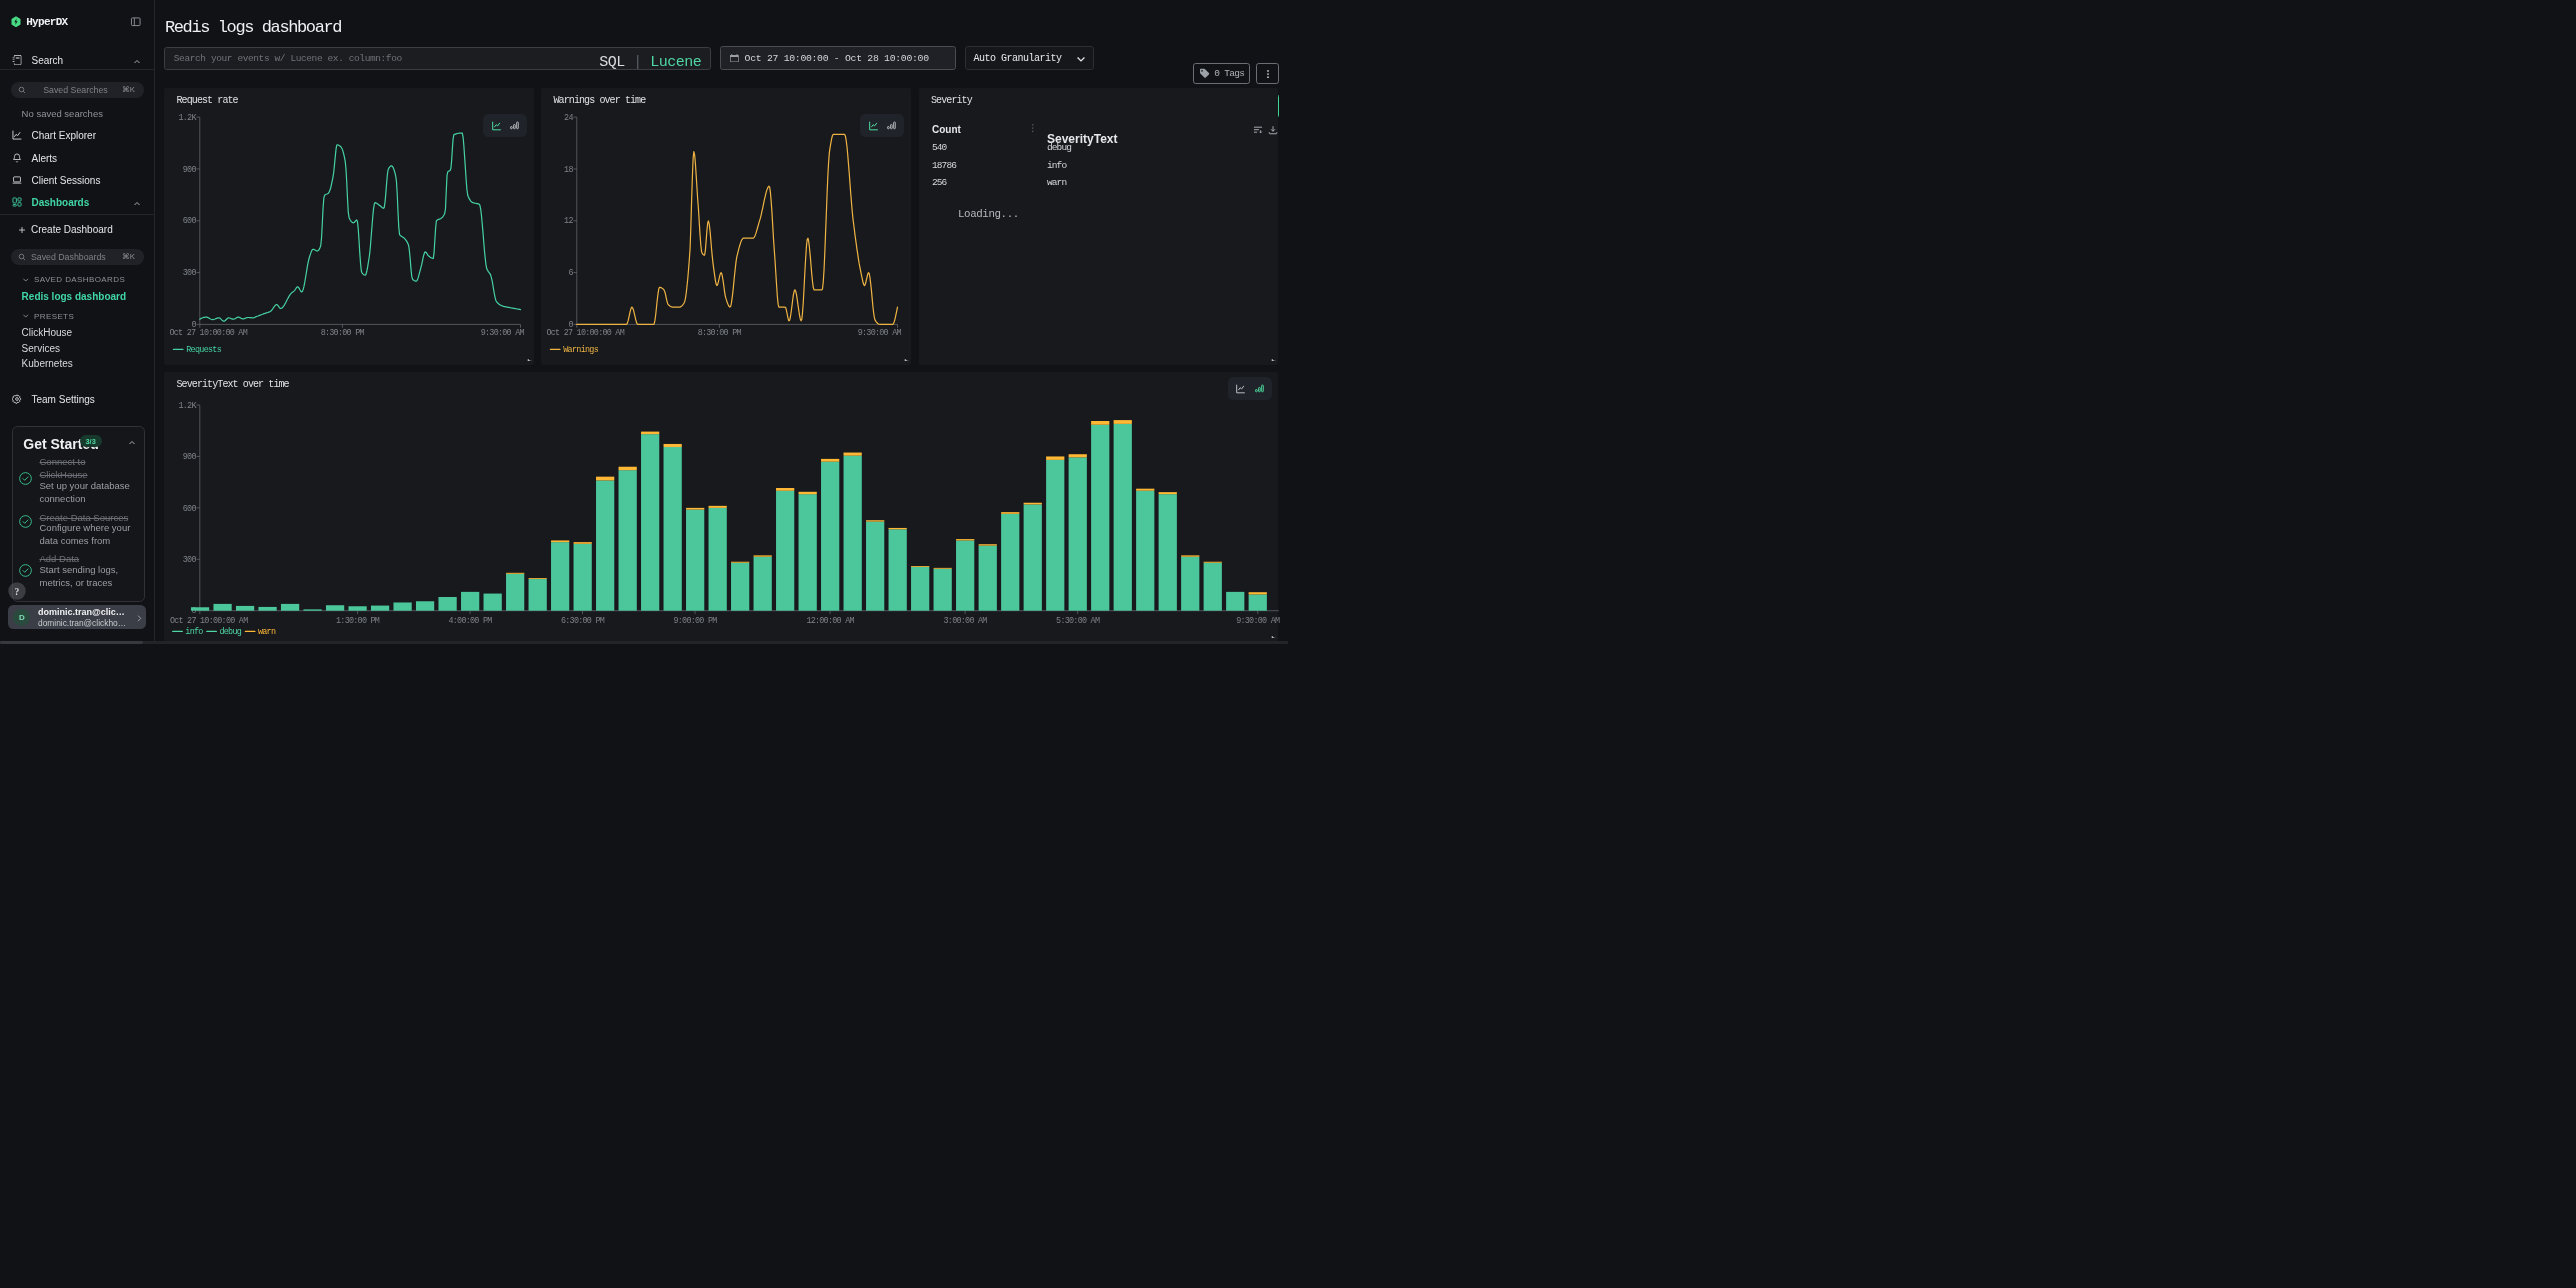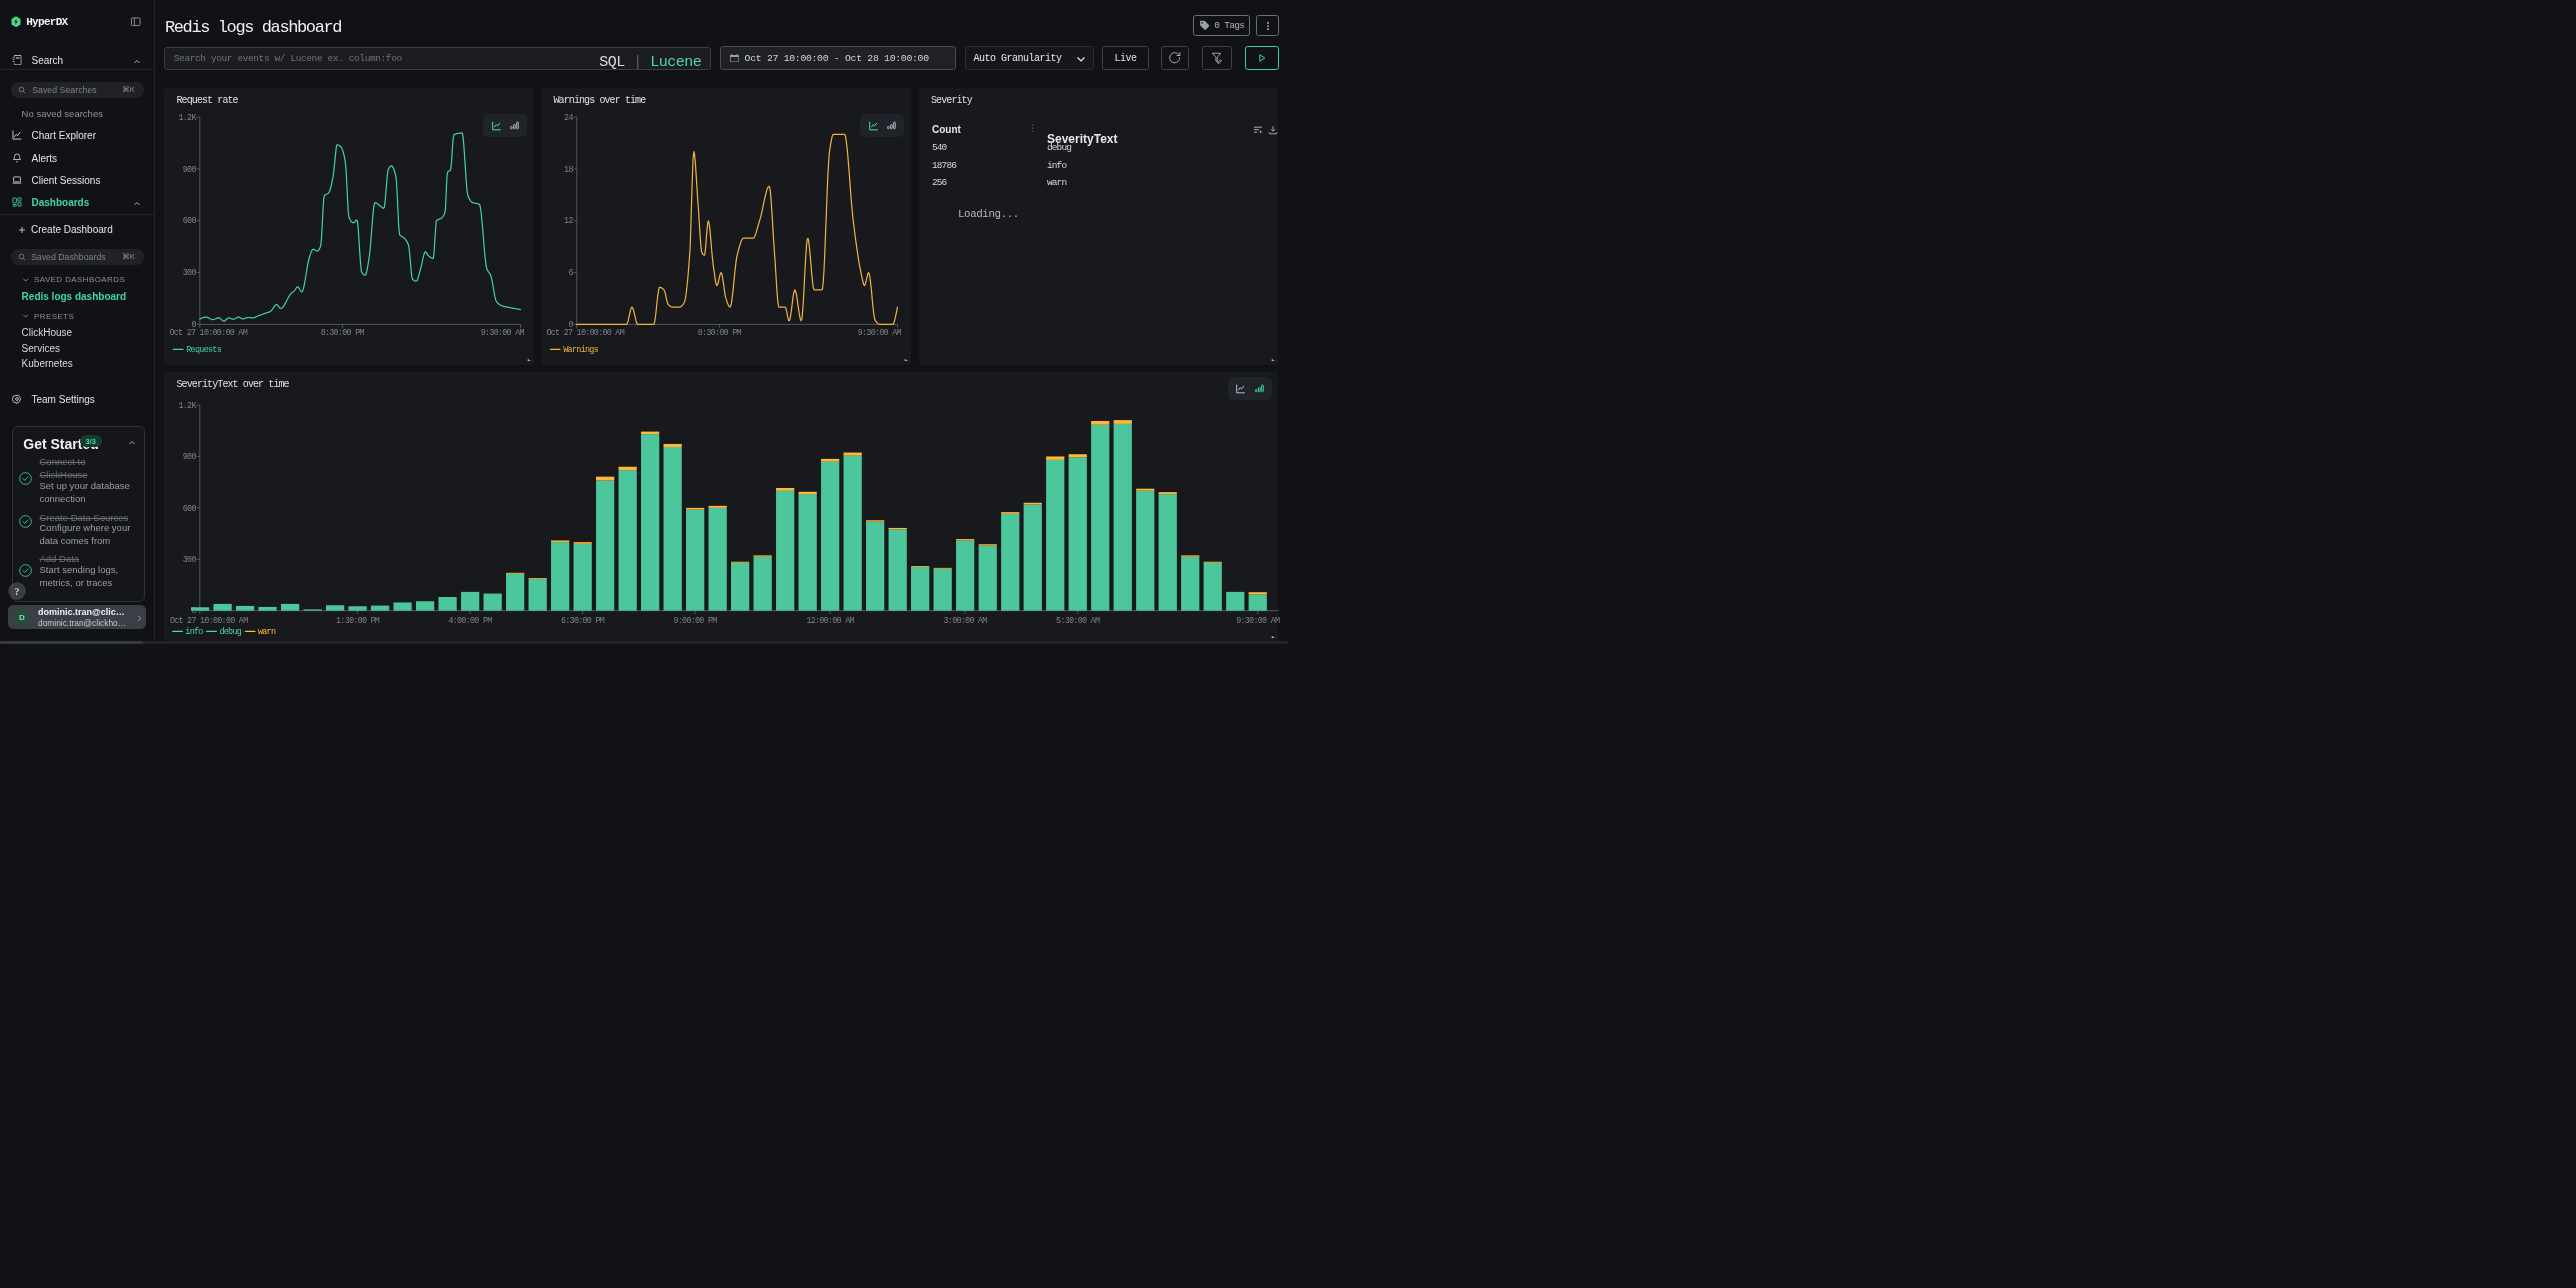--- a/index.html
+++ b/index.html
@@ -4,21 +4,21 @@
 html { background:#111216; }
 html,body { width:1288px; height:644px; overflow:hidden; font-family:"Liberation Sans",sans-serif; }
 body { transform:translateZ(0); background:transparent; }
 .abs { position:absolute; }
 .panel { position:absolute; background:#17191d; border-radius:2px;text-align:right; }
 .ptitle { position:absolute; font-family:"Liberation Mono",monospace; font-size:10px; letter-spacing:-0.9px;
   color:#dfe2e5; white-space:pre; }
 .toggle { position:absolute; width:44px; height:23px; background:#202329; border-radius:5.4px;
   display:flex; align-items:center; justify-content:center; gap:6.8px; }
 .hbtn { position:absolute; border:0.7px solid #3f4146; border-radius:2.7px; background:transparent;
-  display:flex; align-items:center; justify-content:center; }
+  display:flex; align-items:center; justify-content:center;margin-top:48px; }
 .mono { font-family:"Liberation Mono",monospace; }
 .srow { position:absolute; left:0; width:155px; height:22px; display:flex; align-items:center; }
 .srow .ico { width:20px; margin-left:11.5px; display:flex; }
 .srow .lbl { font-size:10px; color:#e4e6e8; }
 .sinput { position:absolute; left:10.8px; width:133px; height:15.5px; background:#202227;
   border-radius:7.8px; display:flex; align-items:center; }
 .sitem { position:absolute; left:21.6px; font-size:10px; color:#d8dadd; }
 .shead { position:absolute; left:34px; font-size:8px; color:#8d9196; letter-spacing:0.4px; }
 </style></head>
 <body>
@@ -51,21 +51,21 @@
     </div>
   <div class="abs" style="left:0;top:69px;width:155px;border-top:0.7px solid #232529"></div>
 
   <div class="sinput" style="top:82px">
     <span style="margin-left:7.4px;display:flex">
         <svg width="8" height="8" viewBox="0 0 16 16" fill="none" stroke="#85898e" stroke-width="1.6">
           <circle cx="7" cy="7" r="4.6"></circle>
           <path d="M10.5 10.5L14 14"></path>
         </svg>
       </span>
-    <span style="margin-left:6px;font-size:8.8px;color:#7d8186">Saved Searches</span>
+    <span style="margin-left:17px;font-size:8.8px;color:#7d8186">Saved Searches</span>
     <span style="position:absolute;right:8.8px;font-size:7.8px;color:#8b8f94">⌘K</span>
     </div>
 
   <div class="abs" style="left:21.6px;top:108px;font-size:9.5px;color:#8f939a">No saved searches</div>
 
   <div class="srow" style="top:124px">
       <span class="ico">
         <svg width="10" height="10" viewBox="0 0 16 16" fill="none" stroke="#dfe2e5" stroke-width="1.4">
           <path d="M1.5 1v13.5H15"></path>
           <path d="M3.5 11l3-4 2.5 2 4-5.5"></path>

